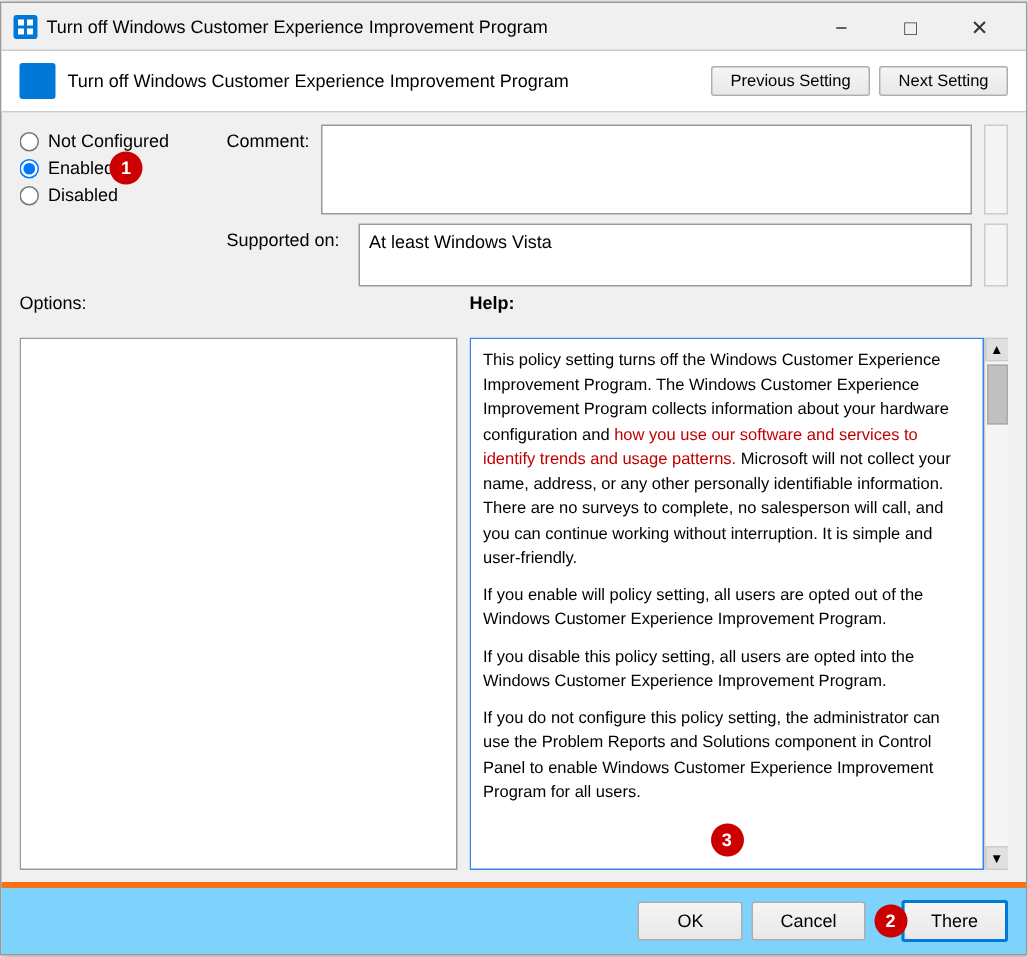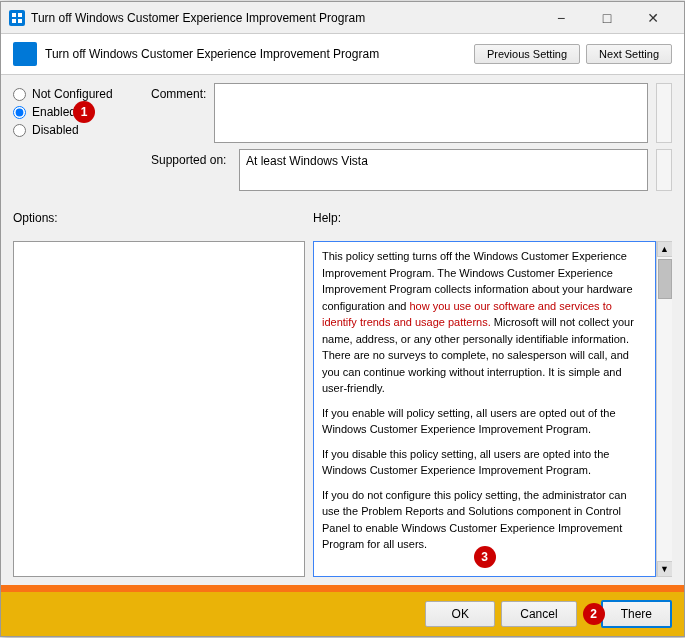--- a/index.html
+++ b/index.html
@@ -105,21 +105,21 @@
       display: flex;
       flex-direction: column;
       flex: 1;
       overflow: hidden;
       padding: 8px 12px;
     }
     .top-section {
       display: flex;
       gap: 8px;
       flex-shrink: 0;
-      margin-bottom: 20px;
+      margin-bottom: 4px;
     }
     .radio-section {
       display: flex;
       flex-direction: column;
       gap: 4px;
       width: 130px;
       flex-shrink: 0;
       padding-top: 4px;
     }
     .radio-label {
@@ -199,20 +199,21 @@
       margin-bottom: 16px;
     }
     .options-label {
       width: 300px;
       font-size: 12px;
       font-weight: normal;
     }
     .help-label {
       flex: 1;
       font-size: 12px;
+      font-weight: bold;
     }
     .options-help-panels {
       display: flex;
       gap: 8px;
       flex: 1;
       overflow: hidden;
     }
     .options-panel {
       width: 292px;
       border: 1px solid #999;
@@ -230,24 +231,24 @@
       color: #000;
       position: relative;
     }
     .help-panel p { margin-bottom: 8px; }
     .help-panel .highlight { color: #c00000; }
     .footer {
       display: flex;
       justify-content: flex-end;
       align-items: center;
       padding: 8px 12px;
-      border-top: 7px solid #f97316;
+      border-top: 4px solid #f97316;
       gap: 6px;
       flex-shrink: 0;
-      background: #eab308;
+      background: #7dd3fc;
     }
     .footer-btn {
       padding: 5px 18px;
       border: 1px solid #adadad;
       background: linear-gradient(to bottom, #f5f5f5, #e8e8e8);
       cursor: pointer;
       font-size: 12px;
       border-radius: 2px;
       min-width: 70px;
     }

